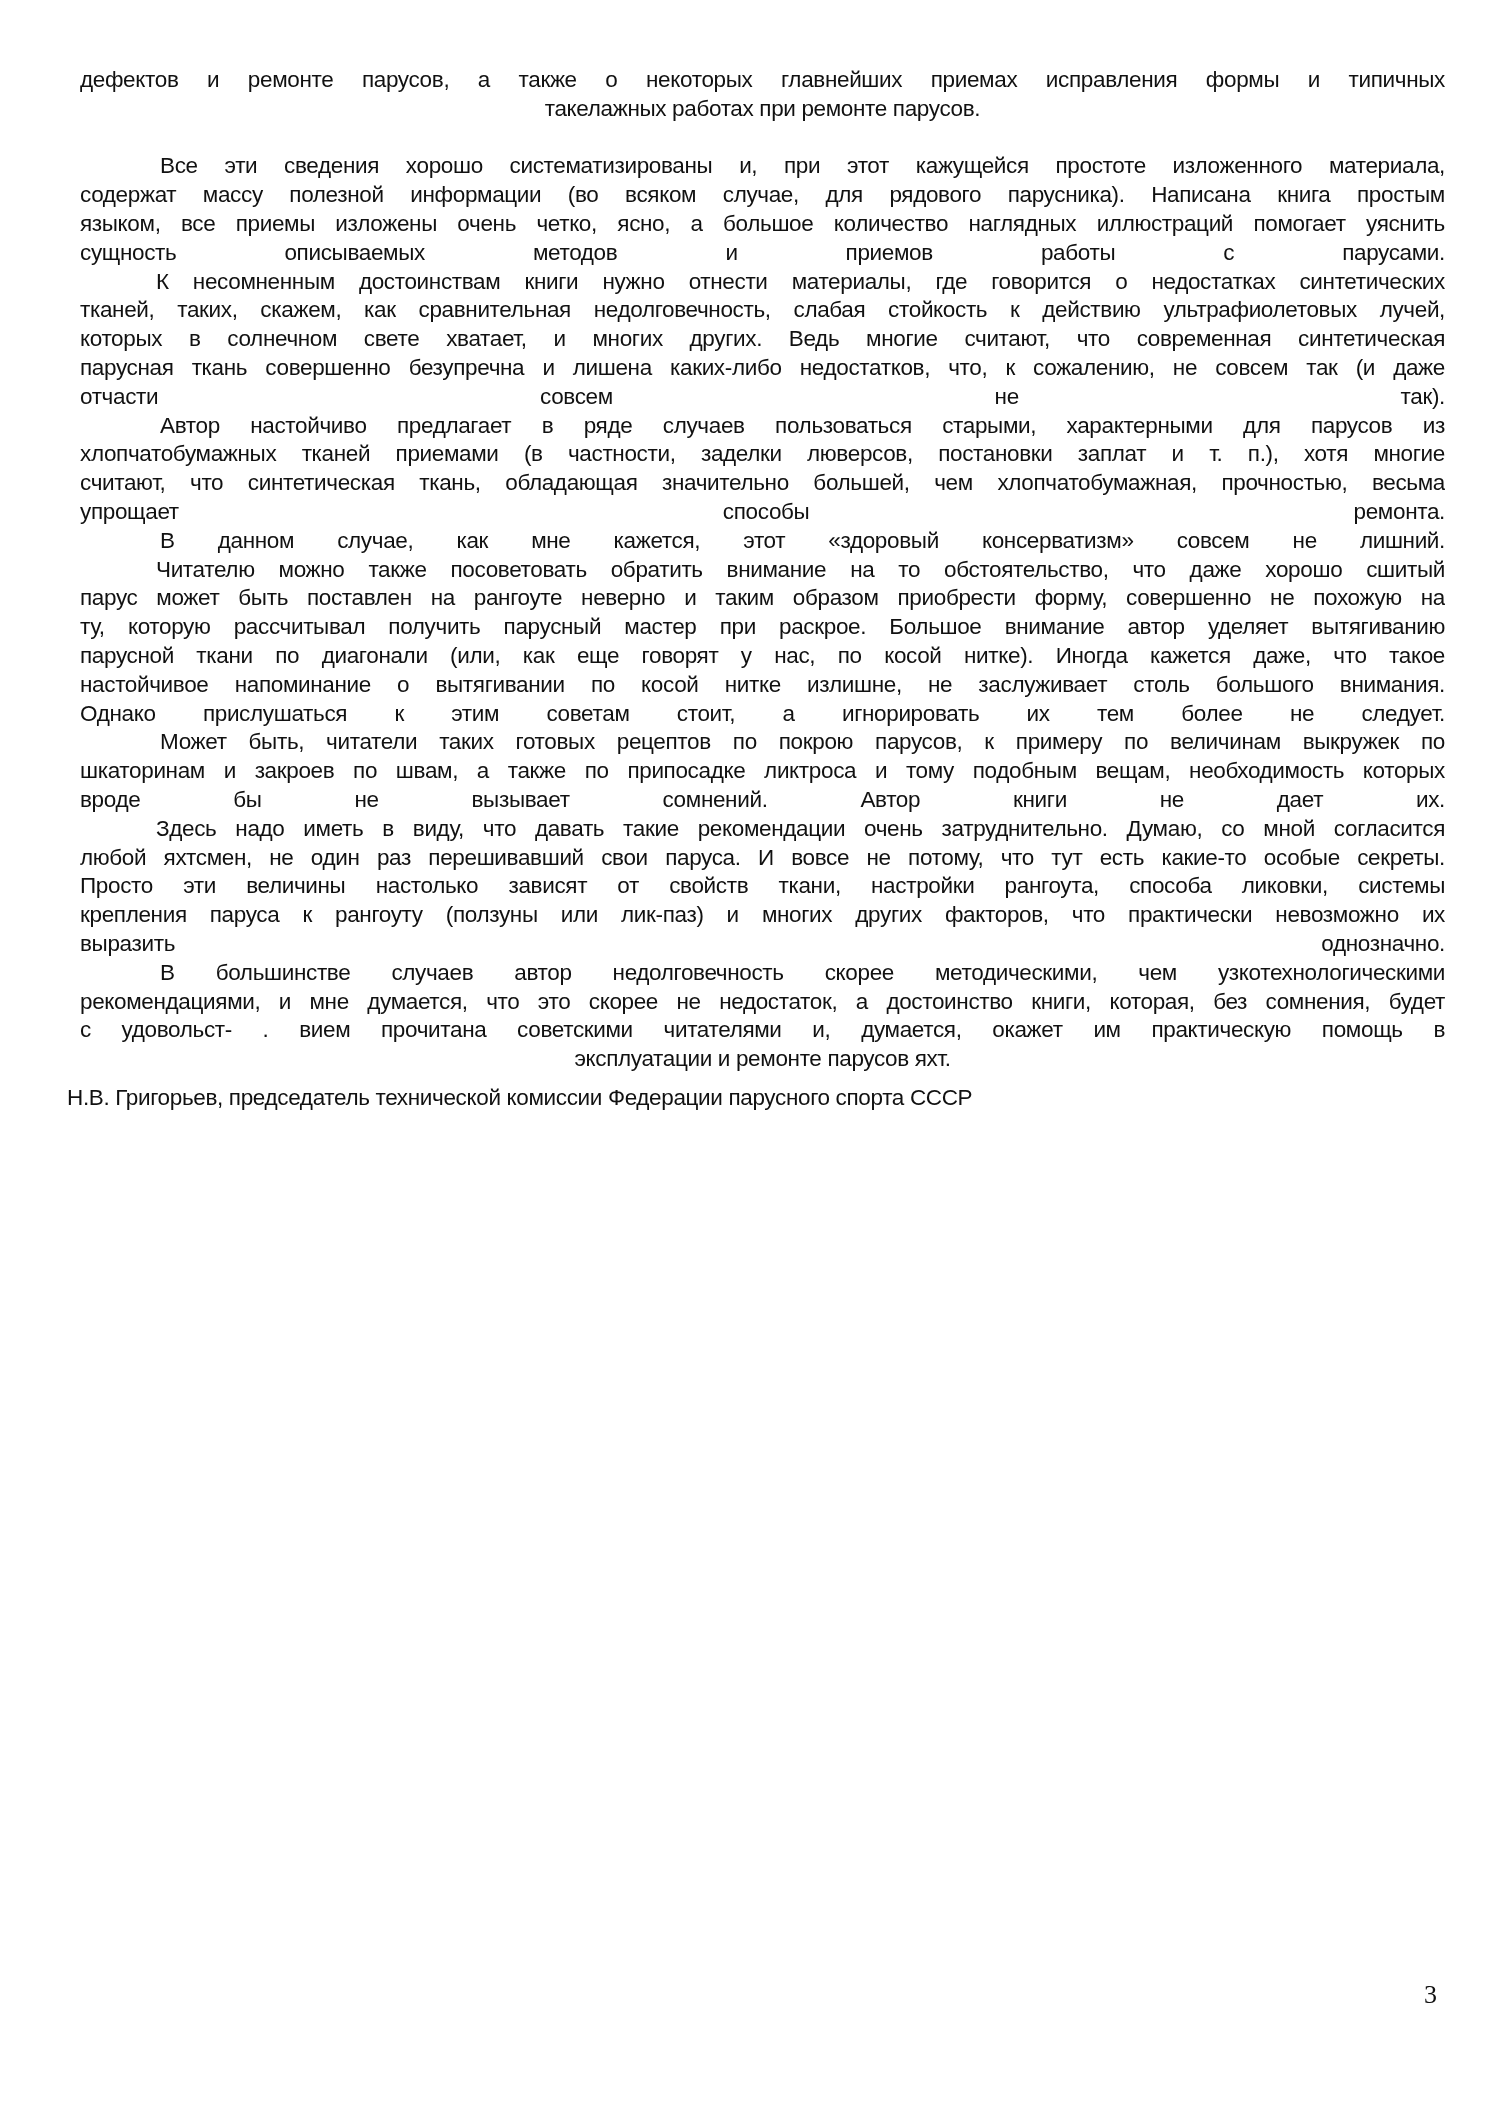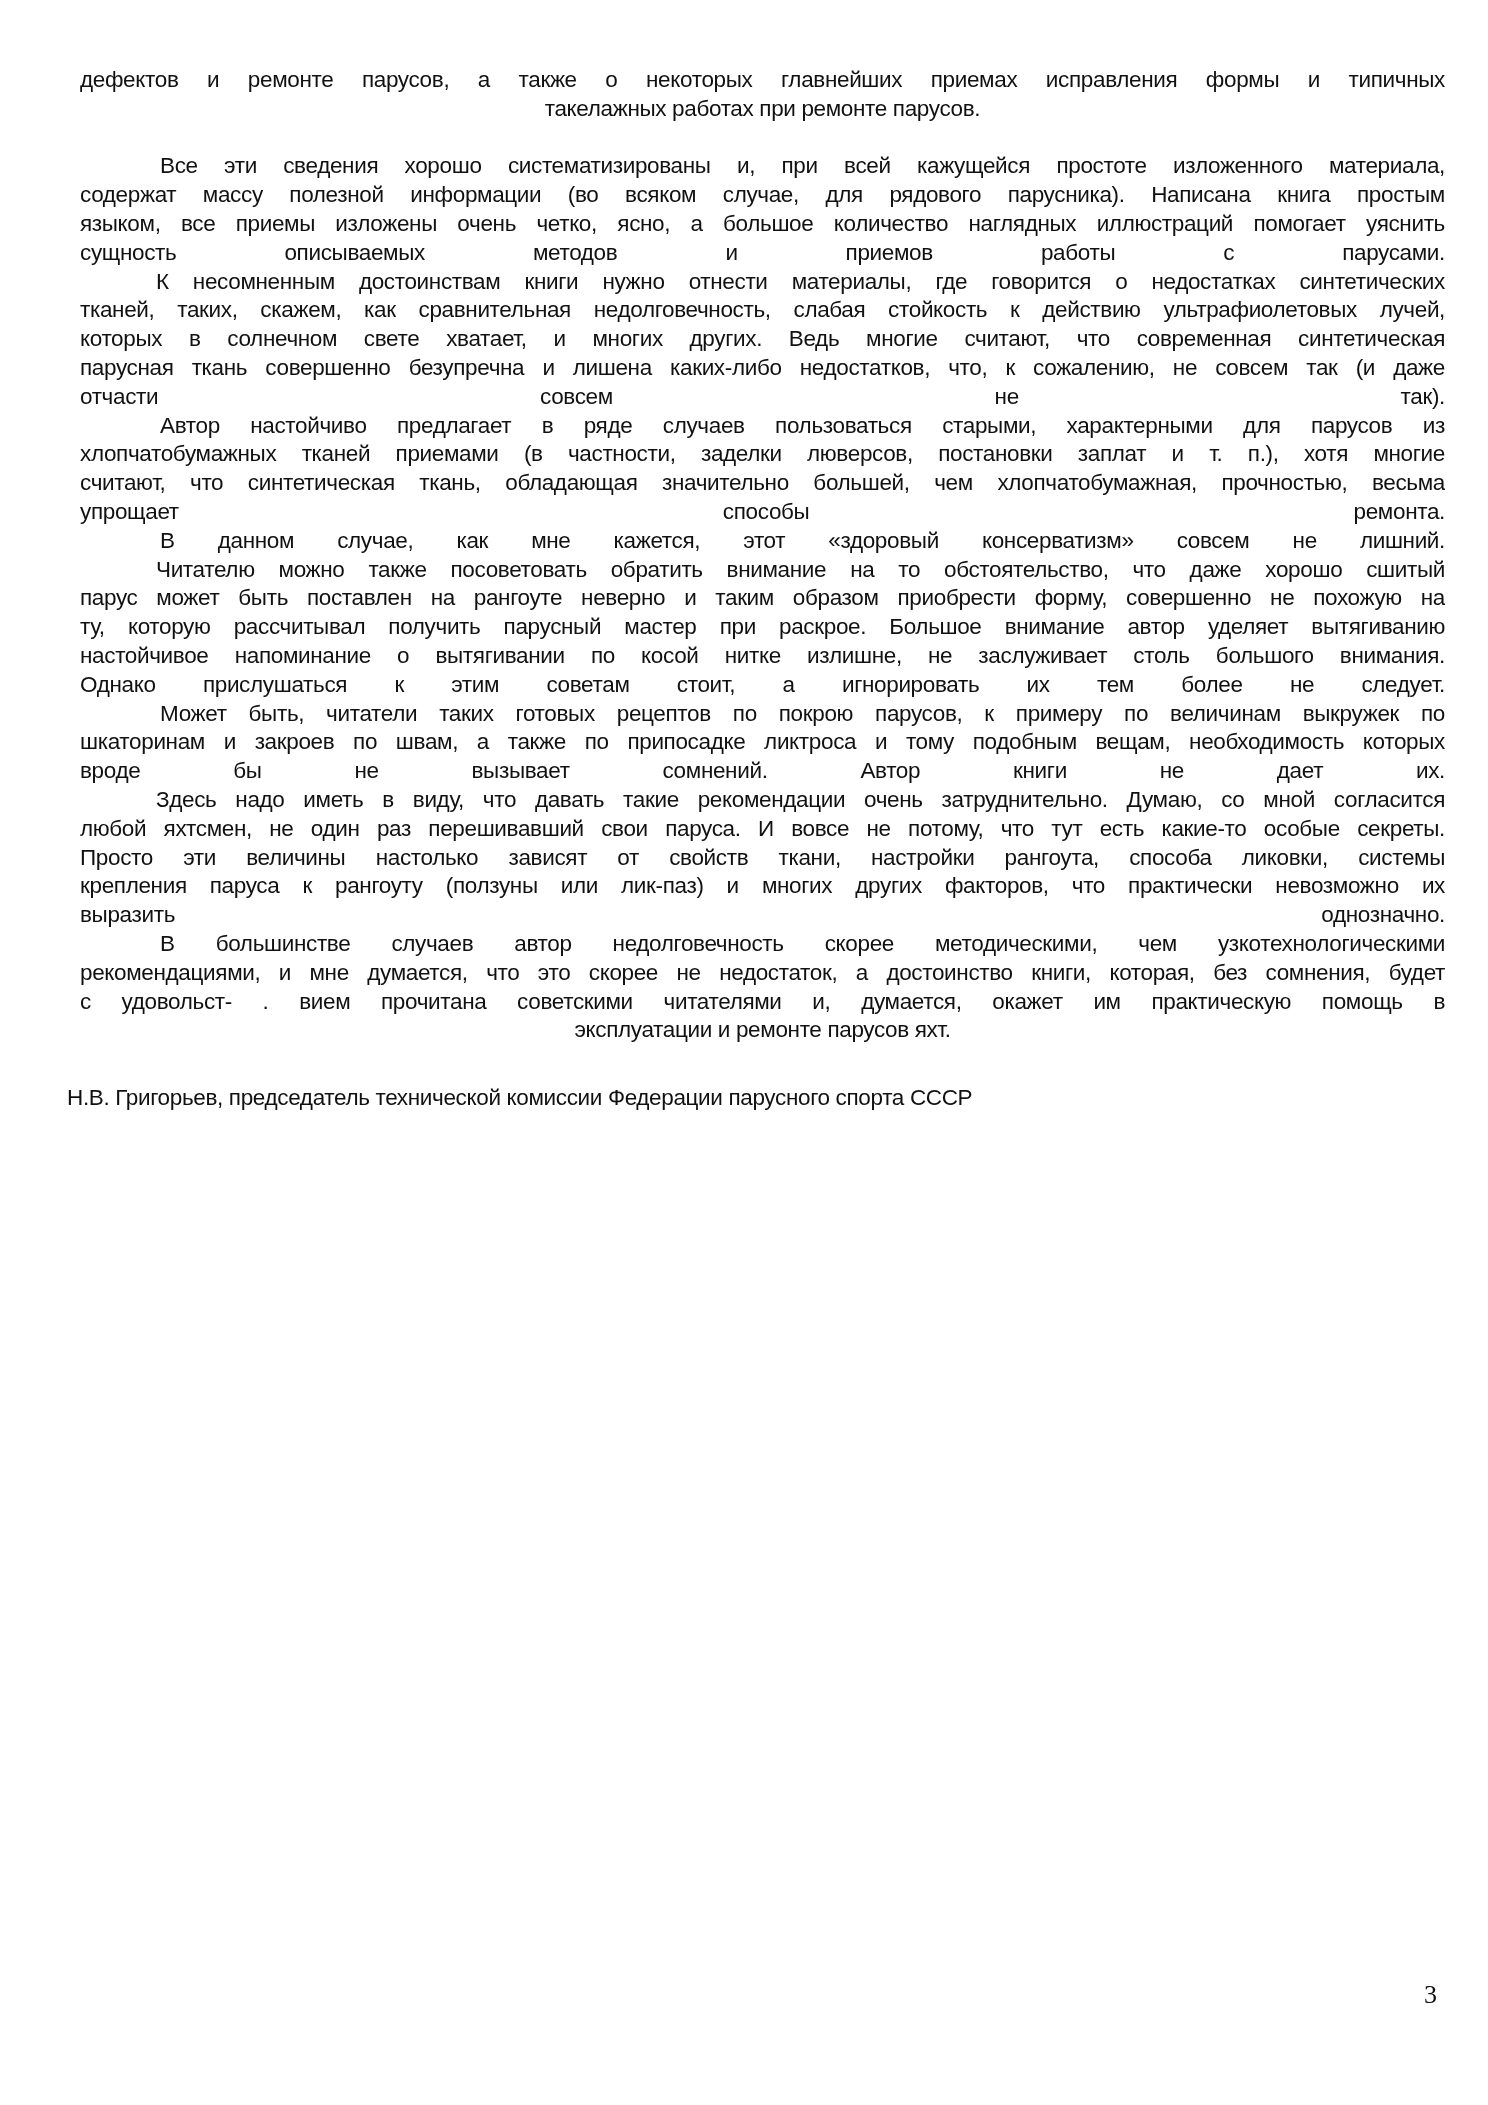--- a/index.html
+++ b/index.html
@@ -70,37 +70,38 @@
   }
 </style>
 </head>
 <body>
 
 <div class="page">
   <div class="body-text">
     <span class="line j">дефектов и ремонте парусов, а также о некоторых главнейших приемах исправления формы и типичных</span>
     <span class="line l">такелажных работах при ремонте парусов.</span>
     <span class="line blank"></span>
-    <span class="line j ind">Все эти сведения хорошо систематизированы и, при всей кажущейся простоте изложенного материала,</span>
+    <span class="line j ind">Все эти сведения хорошо систематизированы и, при этот кажущейся простоте изложенного материала,</span>
     <span class="line j">содержат массу полезной информации (во всяком случае, для рядового парусника). Написана книга простым</span>
     <span class="line j">языком, все приемы изложены очень четко, ясно, а большое количество наглядных иллюстраций помогает уяснить</span>
     <span class="line j">сущность описываемых методов и приемов работы с парусами.</span>
     <span class="line j ind2">К несомненным достоинствам книги нужно отнести материалы, где говорится о недостатках синтетических</span>
     <span class="line j">тканей, таких, скажем, как сравнительная недолговечность, слабая стойкость к действию ультрафиолетовых лучей,</span>
     <span class="line j">которых в солнечном свете хватает, и многих других. Ведь многие считают, что современная синтетическая</span>
     <span class="line j">парусная ткань совершенно безупречна и лишена каких-либо недостатков, что, к сожалению, не совсем так (и даже</span>
     <span class="line j">отчасти совсем не так).</span>
     <span class="line j ind">Автор настойчиво предлагает в ряде случаев пользоваться старыми, характерными для парусов из</span>
     <span class="line j">хлопчатобумажных тканей приемами (в частности, заделки люверсов, постановки заплат и т. п.), хотя многие</span>
     <span class="line j">считают, что синтетическая ткань, обладающая значительно большей, чем хлопчатобумажная, прочностью, весьма</span>
     <span class="line j">упрощает способы ремонта.</span>
     <span class="line j ind">В данном случае, как мне кажется, этот «здоровый консерватизм» совсем не лишний.</span>
     <span class="line j ind2">Читателю можно также посоветовать обратить внимание на то обстоятельство, что даже хорошо сшитый</span>
     <span class="line j">парус может быть поставлен на рангоуте неверно и таким образом приобрести форму, совершенно не похожую на</span>
     <span class="line j">ту, которую рассчитывал получить парусный мастер при раскрое. Большое внимание автор уделяет вытягиванию</span>
+    <span class="line j">парусной ткани по диагонали (или, как еще говорят у нас, по косой нитке). Иногда кажется даже, что такое</span>
     <span class="line j">настойчивое напоминание о вытягивании по косой нитке излишне, не заслуживает столь большого внимания.</span>
     <span class="line j">Однако прислушаться к этим советам стоит, а игнорировать их тем более не следует.</span>
     <span class="line j ind">Может быть, читатели таких готовых рецептов по покрою парусов, к примеру по величинам выкружек по</span>
     <span class="line j">шкаторинам и закроев по швам, а также по припосадке ликтроса и тому подобным вещам, необходимость которых</span>
     <span class="line j">вроде бы не вызывает сомнений. Автор книги не дает их.</span>
     <span class="line j ind2">Здесь надо иметь в виду, что давать такие рекомендации очень затруднительно. Думаю, со мной согласится</span>
     <span class="line j">любой яхтсмен, не один раз перешивавший свои паруса. И вовсе не потому, что тут есть какие-то особые секреты.</span>
     <span class="line j">Просто эти величины настолько зависят от свойств ткани, настройки рангоута, способа ликовки, системы</span>
     <span class="line j">крепления паруса к рангоуту (ползуны или лик-паз) и многих других факторов, что практически невозможно их</span>
     <span class="line j">выразить однозначно.</span>

